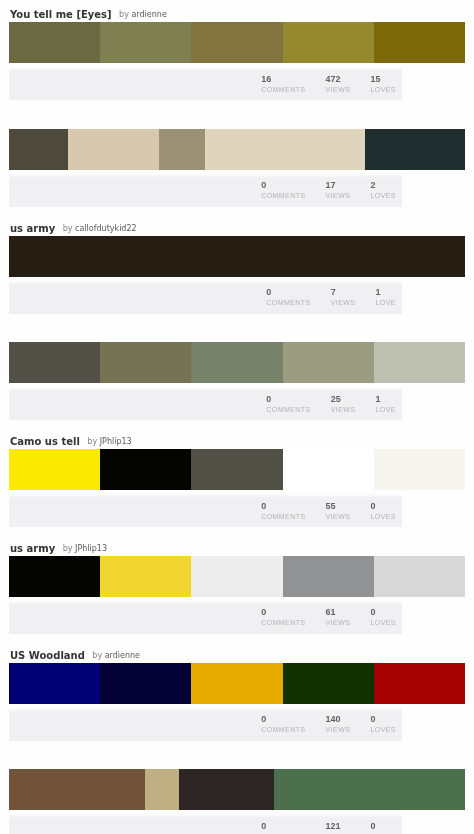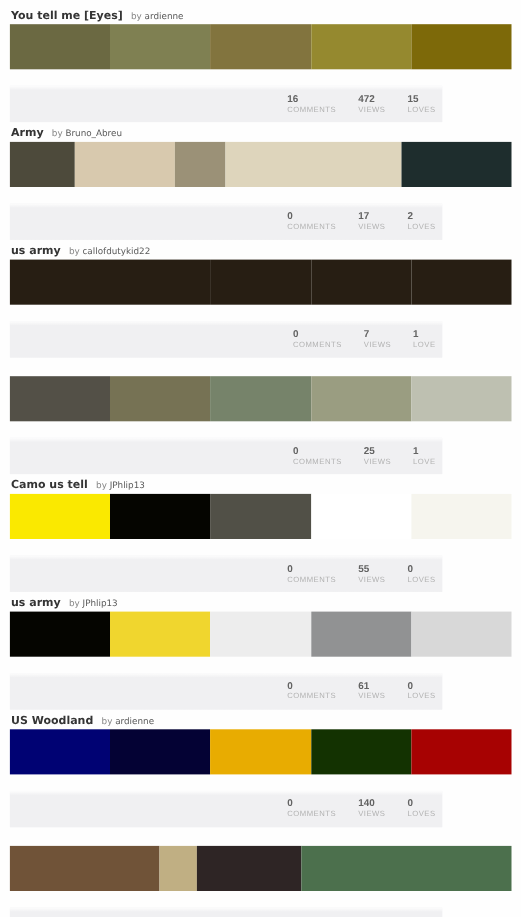--- a/index.html
+++ b/index.html
@@ -42,21 +42,21 @@
   }
   .pauthor .uname{color:#5a5a5a;font-weight:normal;cursor:pointer;}
   .swatches{
     position:absolute;
     left:9px;top:22px;width:456px;height:41px;
     display:flex;
   }
   .sw{height:100%;cursor:pointer;}
   .footer{
     position:absolute;
-    left:9px;top:78px;width:393px;height:33px;
+    left:9px;top:67px;width:393px;height:33px;
     background:#f0f0f2;
     background-image:linear-gradient(to bottom,#fdfdfd 0px,#f0f0f2 4px);
     box-sizing:border-box;
   }
   .stats{
     position:absolute;right:6px;top:6.5px;
     display:flex;
     transform:translateZ(0);
   }
   .stat{margin-left:20px;text-align:left;}
@@ -94,24 +94,20 @@
           <div class="lbl">VIEWS</div>
         </div>
         <div class="stat">
           <div class="num">15</div>
           <div class="lbl">LOVES</div>
         </div>
       </div>
     </div>
   </div>
   <div class="palette">
-    <div class="phead">
-      <a class="ptitle">Army</a>
-      <span class="pauthor"><span>by</span> <span class="uname">Bruno_Abreu</span></span>
-    </div>
     <div class="swatches">
         <div class="sw" style="background-color: rgb(77, 74, 59); width: 13%;"></div>
         <div class="sw" style="background-color: rgb(216, 201, 174); width: 20%;"></div>
         <div class="sw" style="background-color: rgb(155, 145, 119); width: 10%;"></div>
         <div class="sw" style="background-color: rgb(222, 213, 188); width: 35%;"></div>
         <div class="sw" style="background-color: rgb(30, 45, 45); width: 22%;"></div>
     </div>
     <div class="footer">
       <div class="stats">
         <div class="stat">

